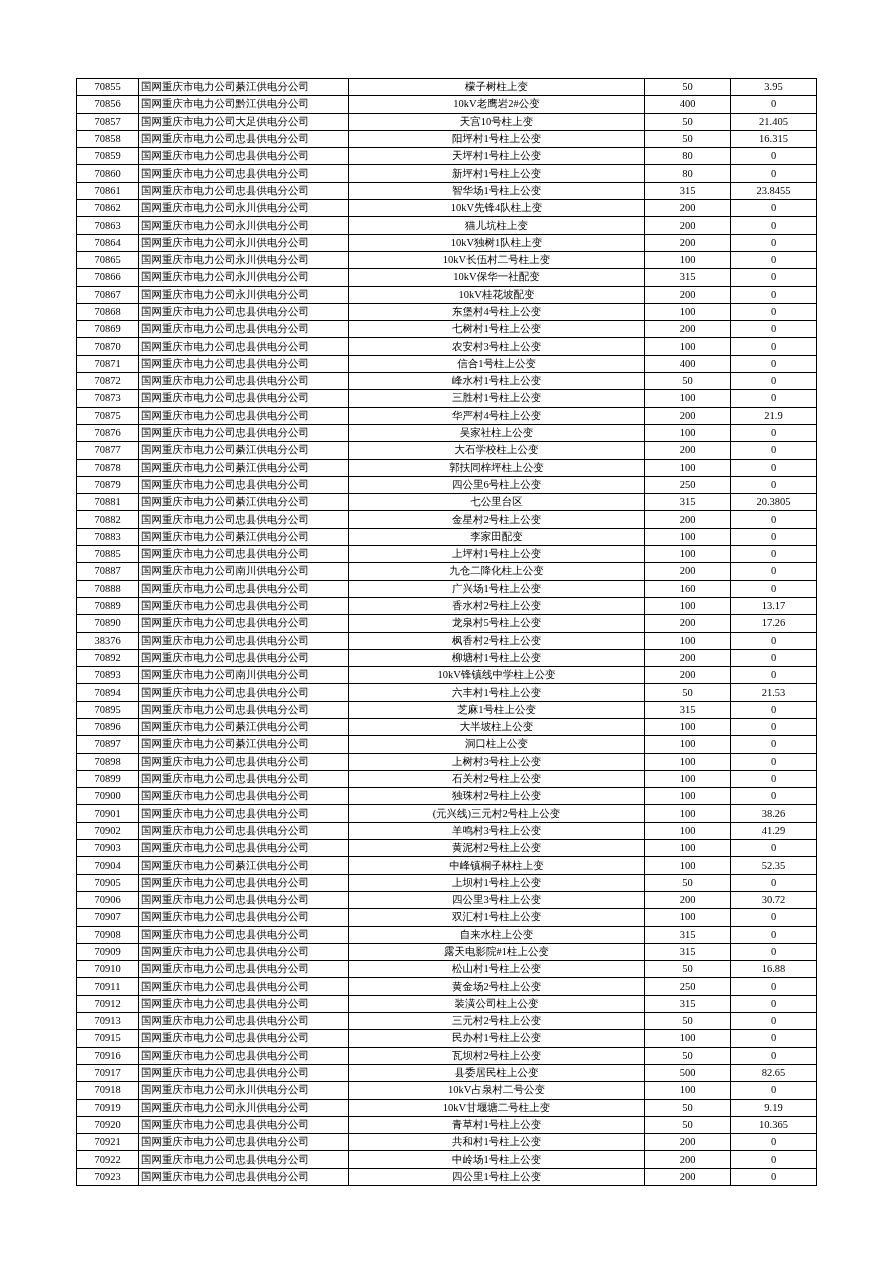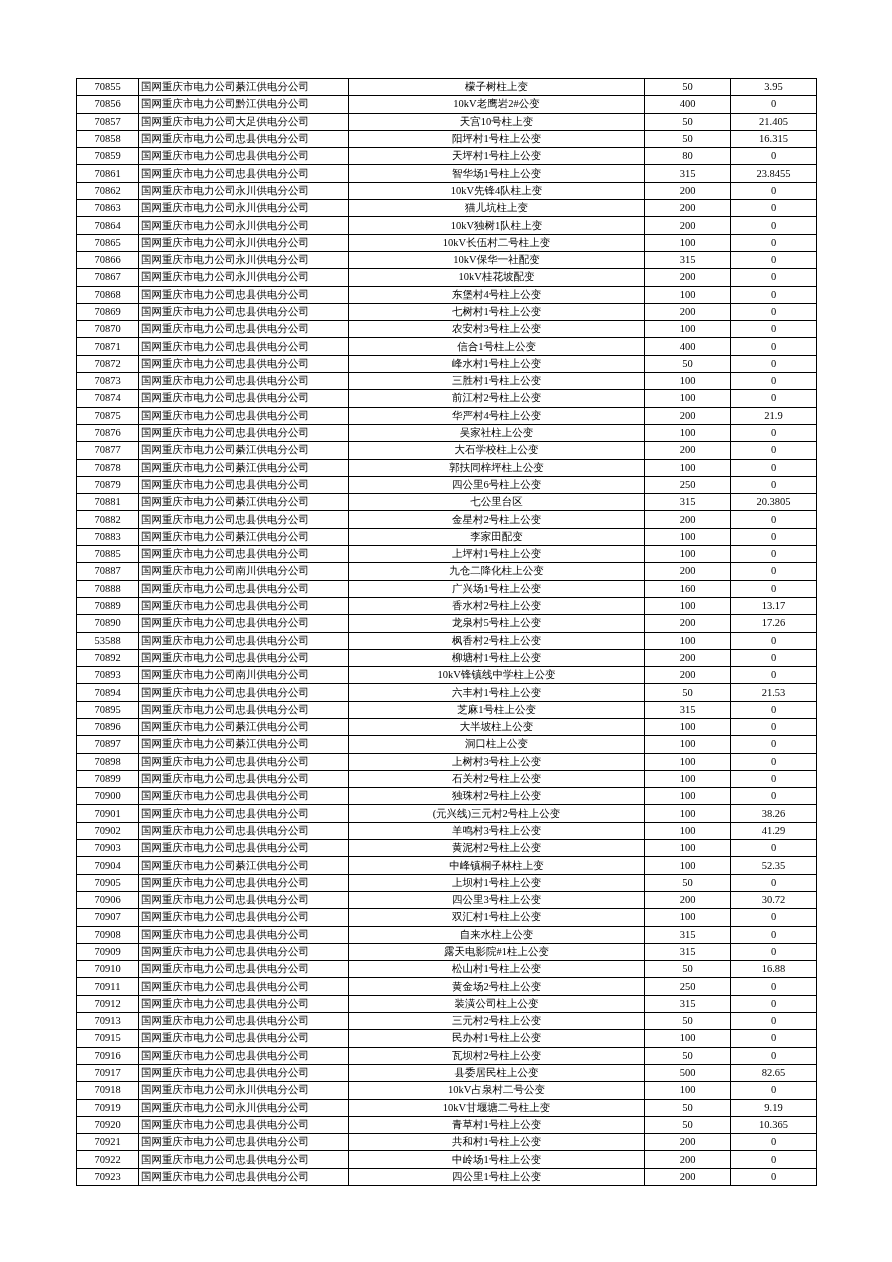--- a/index.html
+++ b/index.html
@@ -87,20 +87,27 @@
           <td class="cell-val">16.315</td>
         </tr>
         <tr>
           <td class="cell-id">70859</td>
           <td class="cell-company">国网重庆市电力公司忠县供电分公司</td>
           <td class="cell-name">天坪村1号柱上公变</td>
           <td class="cell-cap">80</td>
           <td class="cell-val">0</td>
         </tr>
         <tr>
+          <td class="cell-id">70860</td>
+          <td class="cell-company">国网重庆市电力公司忠县供电分公司</td>
+          <td class="cell-name">新坪村1号柱上公变</td>
+          <td class="cell-cap">80</td>
+          <td class="cell-val">0</td>
+        </tr>
+        <tr>
           <td class="cell-id">70861</td>
           <td class="cell-company">国网重庆市电力公司忠县供电分公司</td>
           <td class="cell-name">智华场1号柱上公变</td>
           <td class="cell-cap">315</td>
           <td class="cell-val">23.8455</td>
         </tr>
         <tr>
           <td class="cell-id">70862</td>
           <td class="cell-company">国网重庆市电力公司永川供电分公司</td>
           <td class="cell-name">10kV先锋4队柱上变</td>
@@ -174,27 +181,20 @@
           <td class="cell-id">70872</td>
           <td class="cell-company">国网重庆市电力公司忠县供电分公司</td>
           <td class="cell-name">峰水村1号柱上公变</td>
           <td class="cell-cap">50</td>
           <td class="cell-val">0</td>
         </tr>
         <tr>
           <td class="cell-id">70873</td>
           <td class="cell-company">国网重庆市电力公司忠县供电分公司</td>
           <td class="cell-name">三胜村1号柱上公变</td>
-          <td class="cell-cap">100</td>
-          <td class="cell-val">0</td>
-        </tr>
-        <tr>
-          <td class="cell-id">70874</td>
-          <td class="cell-company">国网重庆市电力公司忠县供电分公司</td>
-          <td class="cell-name">前江村2号柱上公变</td>
           <td class="cell-cap">100</td>
           <td class="cell-val">0</td>
         </tr>
         <tr>
           <td class="cell-id">70875</td>
           <td class="cell-company">国网重庆市电力公司忠县供电分公司</td>
           <td class="cell-name">华严村4号柱上公变</td>
           <td class="cell-cap">200</td>
           <td class="cell-val">21.9</td>
         </tr>
@@ -276,21 +276,21 @@
           <td class="cell-val">13.17</td>
         </tr>
         <tr>
           <td class="cell-id">70890</td>
           <td class="cell-company">国网重庆市电力公司忠县供电分公司</td>
           <td class="cell-name">龙泉村5号柱上公变</td>
           <td class="cell-cap">200</td>
           <td class="cell-val">17.26</td>
         </tr>
         <tr>
-          <td class="cell-id">53588</td>
+          <td class="cell-id">38376</td>
           <td class="cell-company">国网重庆市电力公司忠县供电分公司</td>
           <td class="cell-name">枫香村2号柱上公变</td>
           <td class="cell-cap">100</td>
           <td class="cell-val">0</td>
         </tr>
         <tr>
           <td class="cell-id">70892</td>
           <td class="cell-company">国网重庆市电力公司忠县供电分公司</td>
           <td class="cell-name">柳塘村1号柱上公变</td>
           <td class="cell-cap">200</td>

